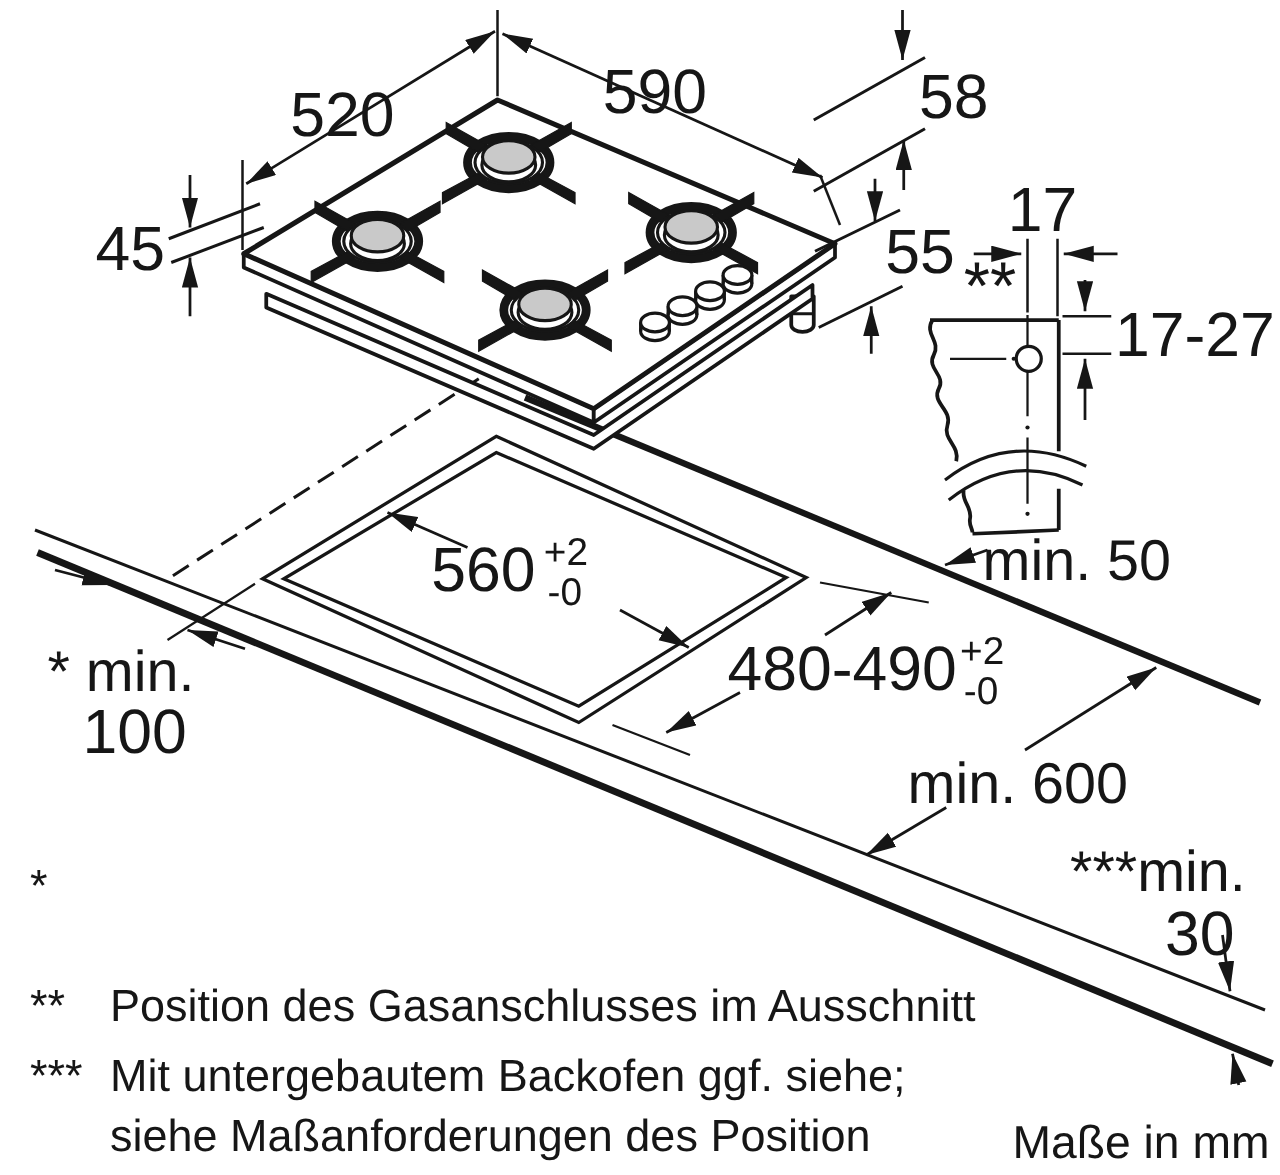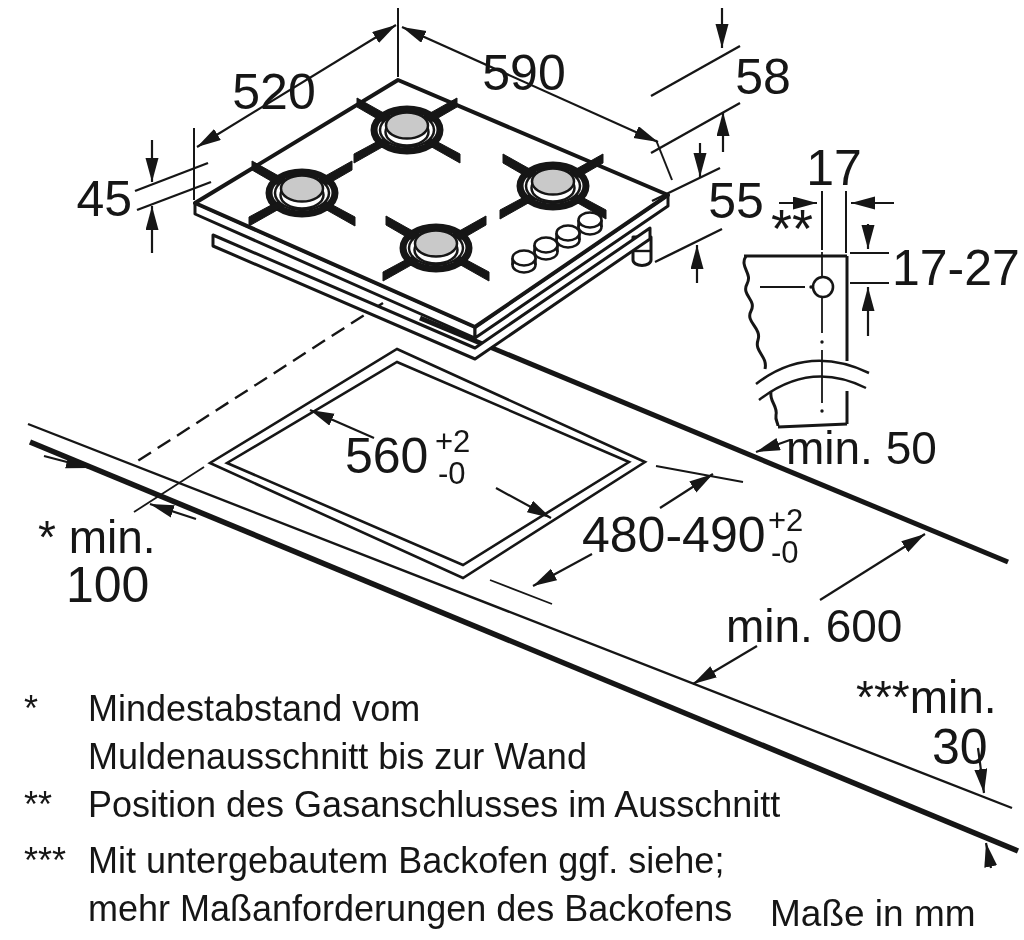--- a/index.html
+++ b/index.html
@@ -10,21 +10,21 @@
   svg{position:absolute;left:0;top:0;}
   svg text{fill:#161616;font-family:"Liberation Sans","DejaVu Sans",sans-serif;}
   .dim-num{font-size:50px;}
   .dim-min{font-size:46px;}
   .dim-tol{font-size:31px;}
   .dim-marker{font-size:54px;}
   .footnotes{position:absolute;left:0;top:0;width:1024px;height:940px;pointer-events:none;}
   .fn-row{position:absolute;left:24px;font-size:36px;line-height:48px;white-space:nowrap;}
   .fn-marker{display:inline-block;width:64px;vertical-align:top;}
   .fn-text{display:inline-block;vertical-align:top;}
-  .units-note{position:absolute;left:770px;top:893px;font-size:37px;white-space:nowrap;}
+  .units-note{position:absolute;left:810px;top:893px;font-size:37px;white-space:nowrap;}
 </style>
 </head>
 <body>
 
 <div class="screen">
 <svg width="1024" height="940" viewBox="0 0 1024 940">
   <defs>
     <marker id="ah" markerUnits="userSpaceOnUse" markerWidth="26" markerHeight="14" refX="24" refY="6.5" orient="auto-start-reverse">
       <path d="M0,0 L24,6.5 L0,13 Z" fill="#161616"></path>
     </marker>
@@ -195,24 +195,24 @@
   </g>
 
   <g>
     <path d="M790,440 L756,452" stroke="#161616" stroke-width="2.2" fill="none" marker-end="url(#ah)"></path>
     <text class="dim-min" x="786" y="464" text-anchor="start">min. 50</text>
   </g>
 </svg>
 
 <div class="footnotes">
   <div class="fn-row" style="top:685px;">
-    <span class="fn-marker">*</span><span class="fn-text"><div>Mindestabstand vom</div><div>Muldenausschnitt bis zur Wand</div></span>
+    <span class="fn-marker">*</span>
   </div>
   <div class="fn-row" style="top:781px;">
     <span class="fn-marker">**</span><span class="fn-text"><div>Position des Gasanschlusses im Ausschnitt</div></span>
   </div>
   <div class="fn-row" style="top:837px;">
-    <span class="fn-marker">***</span><span class="fn-text"><div>Mit untergebautem Backofen ggf. siehe;</div><div>mehr Maßanforderungen des Backofens</div></span>
+    <span class="fn-marker">***</span><span class="fn-text"><div>Mit untergebautem Backofen ggf. siehe;</div><div>siehe Maßanforderungen des Position</div></span>
   </div>
 </div>
 
 <div class="units-note">Maße in mm</div>
 </div>
 
 </body></html>

